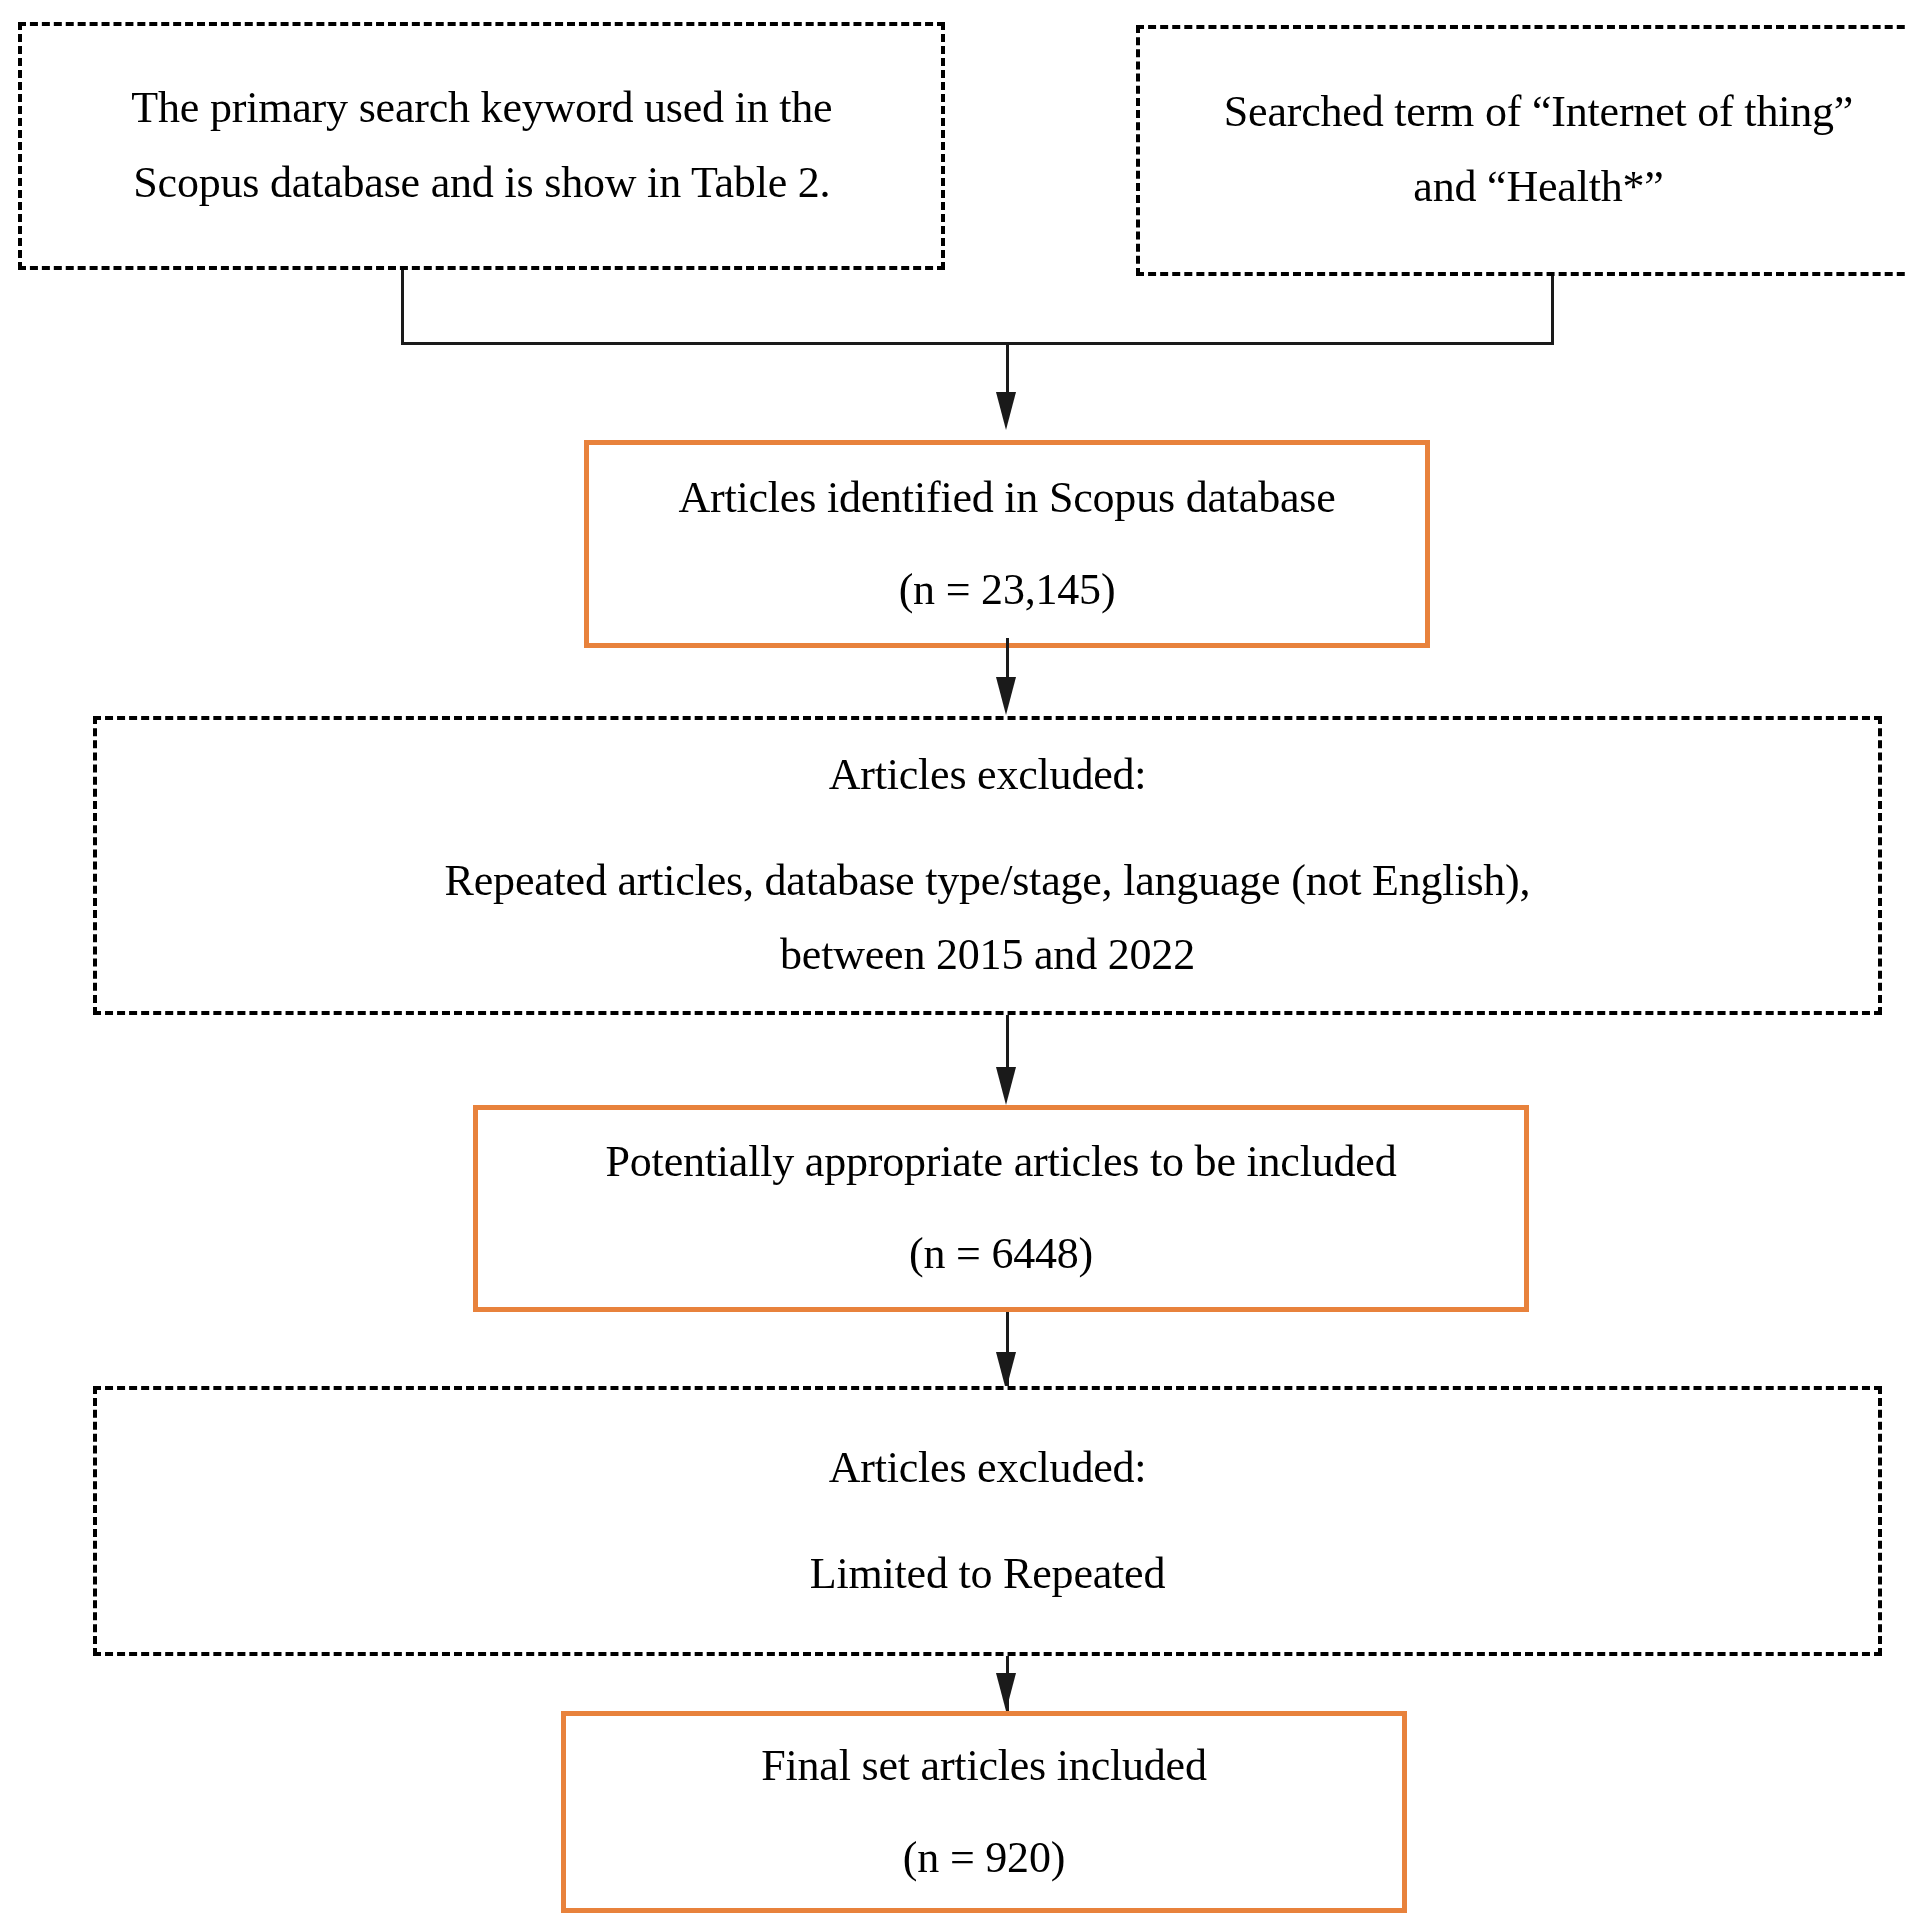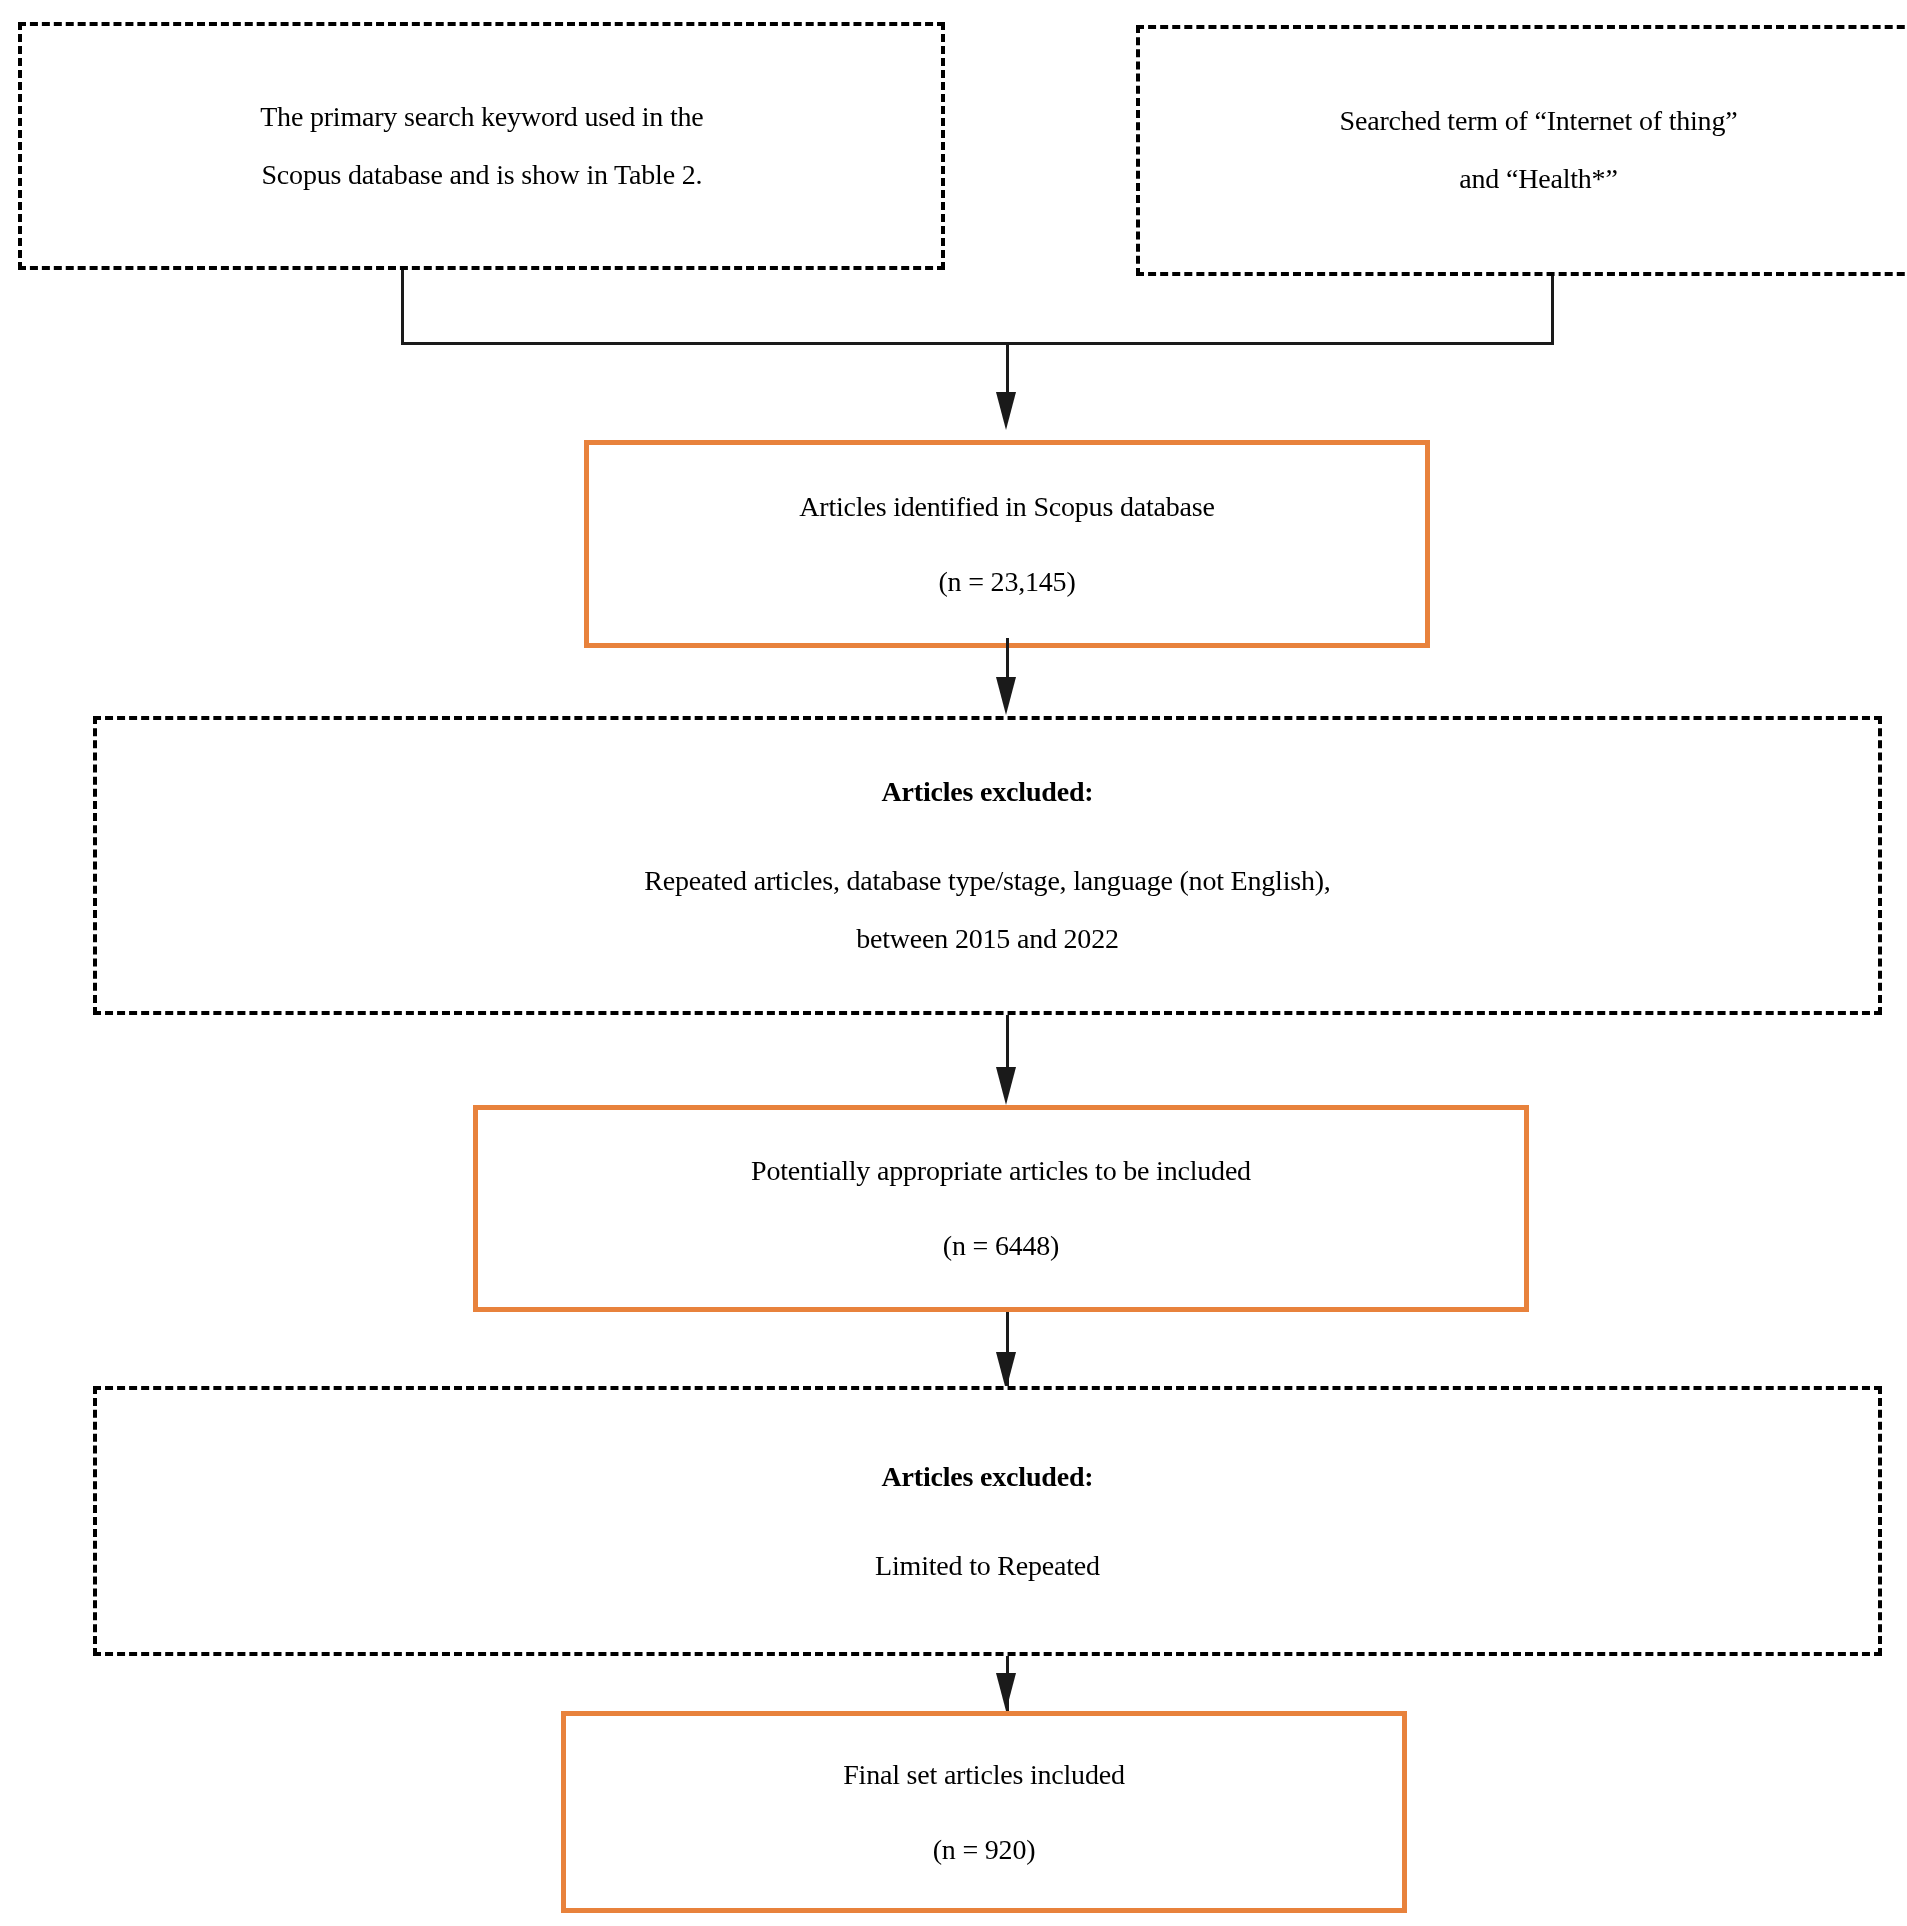--- a/index.html
+++ b/index.html
@@ -31,26 +31,26 @@
     background: #ffffff;
   }
   .node.dashed {
     border: 4.3px dashed #000000;
   }
   .node.solid-orange {
     border: 5.5px solid #E8823C;
   }
 
   .line {
-    font-size: 28px;
+    font-size: 44px;
     line-height: 1.06;
     letter-spacing: -0.2px;
     white-space: nowrap;
   }
-  .line.bold { font-weight: bold; }
+  .line.bold { font-weight: normal; }
   .gap-sm { height: 28px; }
   .gap-md { height: 45px; }
   .gap-lg { height: 59px; }
 
   
   .conn {
     position: absolute;
     background: #1a1a1a;
   }
   .vline { width: 2.5px; }

